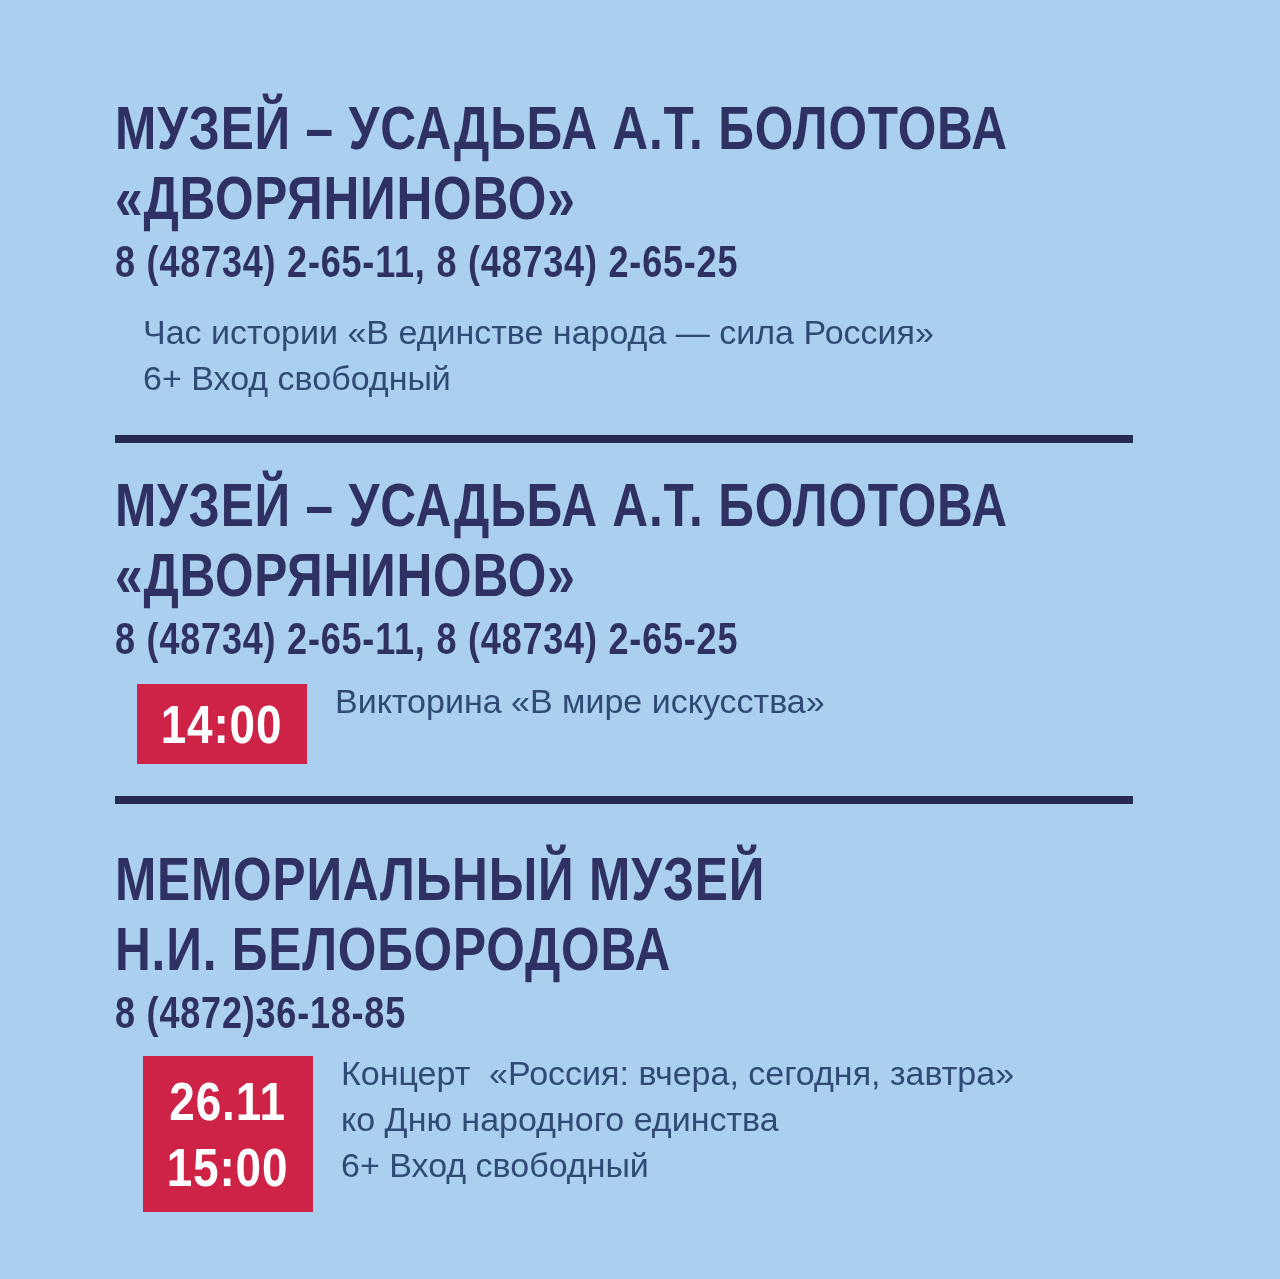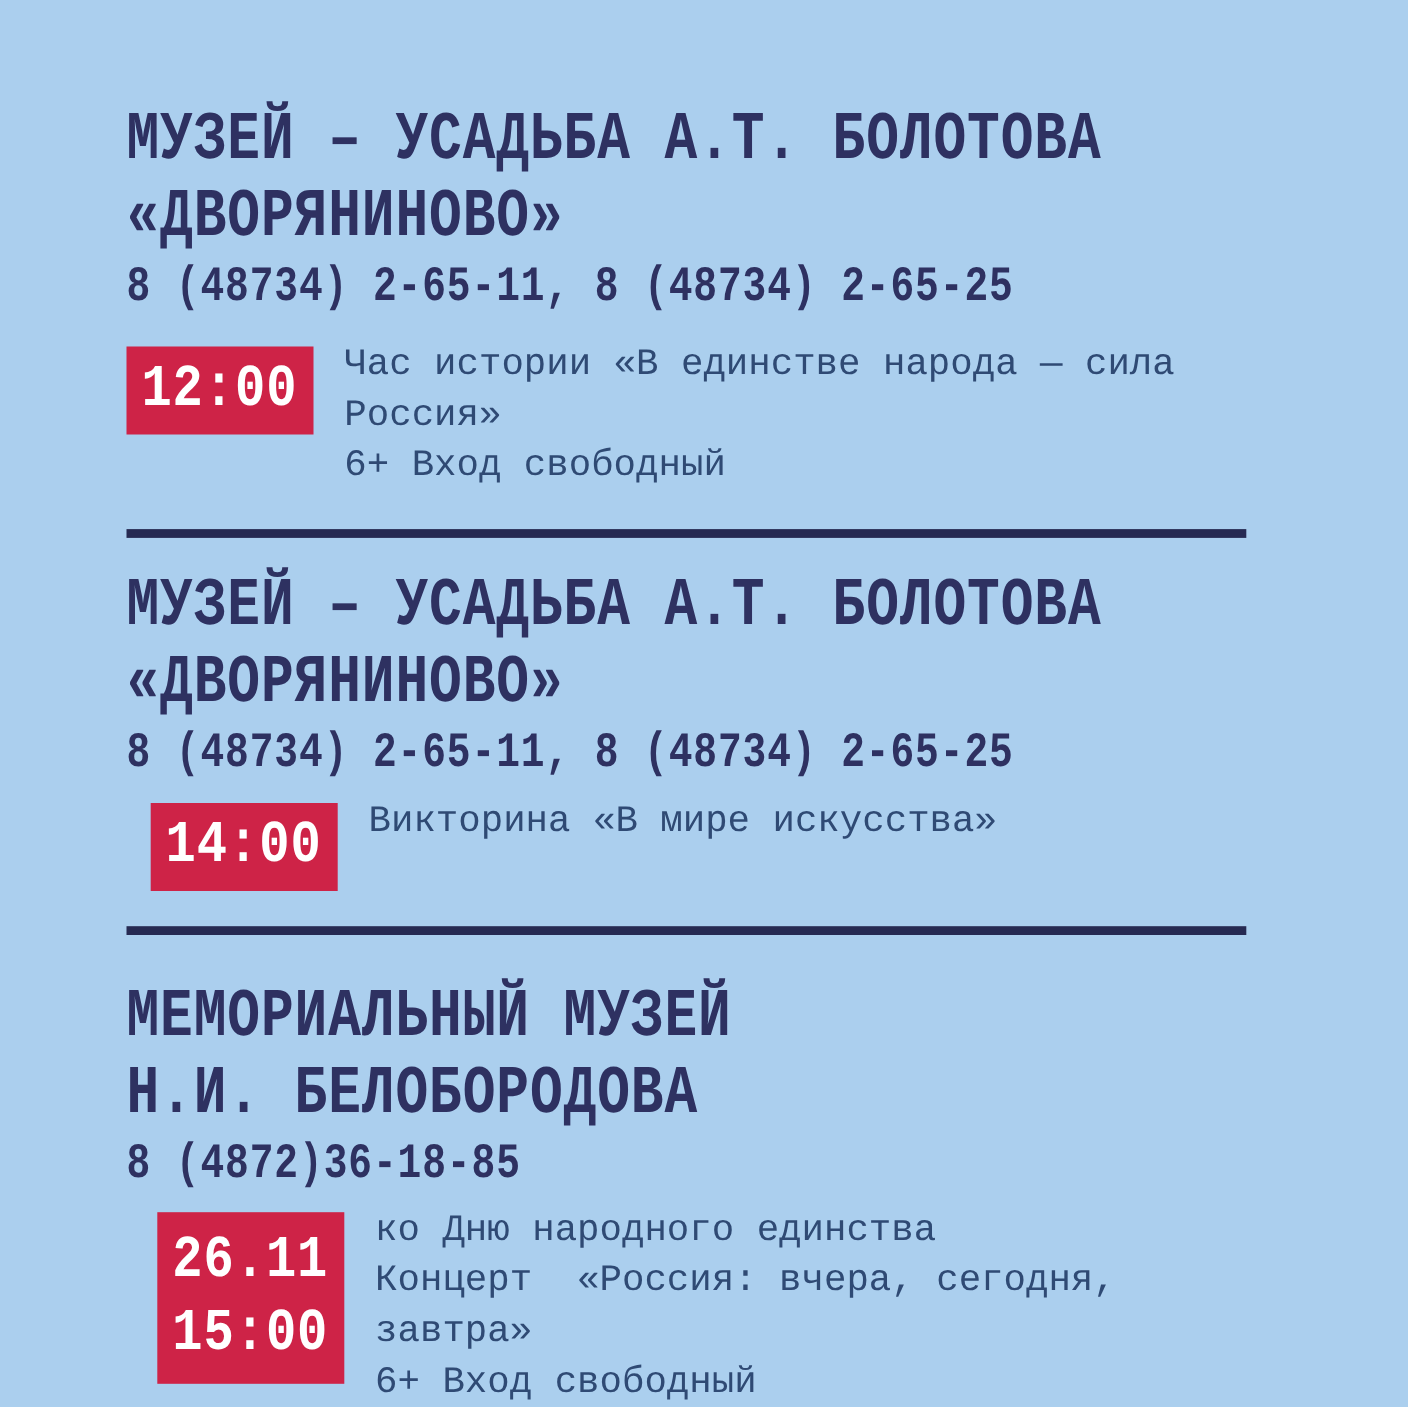--- a/index.html
+++ b/index.html
@@ -13,21 +13,20 @@
     overflow: hidden;
     font-family: "Liberation Sans", sans-serif;
   }
   .poster {
     position: relative;
     width: 1280px;
     height: 1279px;
     background: #abcfee;
     padding: 93px 115px 0 115px;
     box-sizing: border-box;
-    font-family: Liberation Mono, monospace;
   }
   .section { }
   .title-line {
     font-weight: 700;
     font-size: 62px;
     line-height: 70px;
     color: #2e3161;
     letter-spacing: 1px;
     white-space: nowrap;
     transform: scaleX(0.80);
@@ -99,23 +98,20 @@
 </head>
 <body>
 
 <div class="poster">
 
   <div class="section section-1">
     <div class="title-line">МУЗЕЙ – УСАДЬБА А.Т. БОЛОТОВА</div>
     <div class="title-line">«ДВОРЯНИНОВО»</div>
     <div class="phone">8 (48734) 2-65-11, 8 (48734) 2-65-25</div>
     <div class="event">
-      <div class="badge">
-        <div class="badge-line">12:00</div>
-      </div>
       <div class="desc">
         <div class="desc-line">Час истории «В единстве народа — сила Россия»</div>
         <div class="desc-line">6+ Вход свободный</div>
       </div>
     </div>
   </div>
 
   <div class="divider divider-1"></div>
 
   <div class="section section-2">
@@ -137,20 +133,20 @@
   <div class="section section-3">
     <div class="title-line">МЕМОРИАЛЬНЫЙ МУЗЕЙ</div>
     <div class="title-line">Н.И. БЕЛОБОРОДОВА</div>
     <div class="phone">8 (4872)36-18-85</div>
     <div class="event">
       <div class="badge badge--two">
         <div class="badge-line">26.11</div>
         <div class="badge-line">15:00</div>
       </div>
       <div class="desc">
+        <div class="desc-line">Концерт  «Россия: вчера, сегодня, завтра»</div>
         <div class="desc-line">ко Дню народного единства</div>
-        <div class="desc-line">Концерт  «Россия: вчера, сегодня, завтра»</div>
         <div class="desc-line">6+ Вход свободный</div>
       </div>
     </div>
   </div>
 
 </div>
 
 </body></html>

